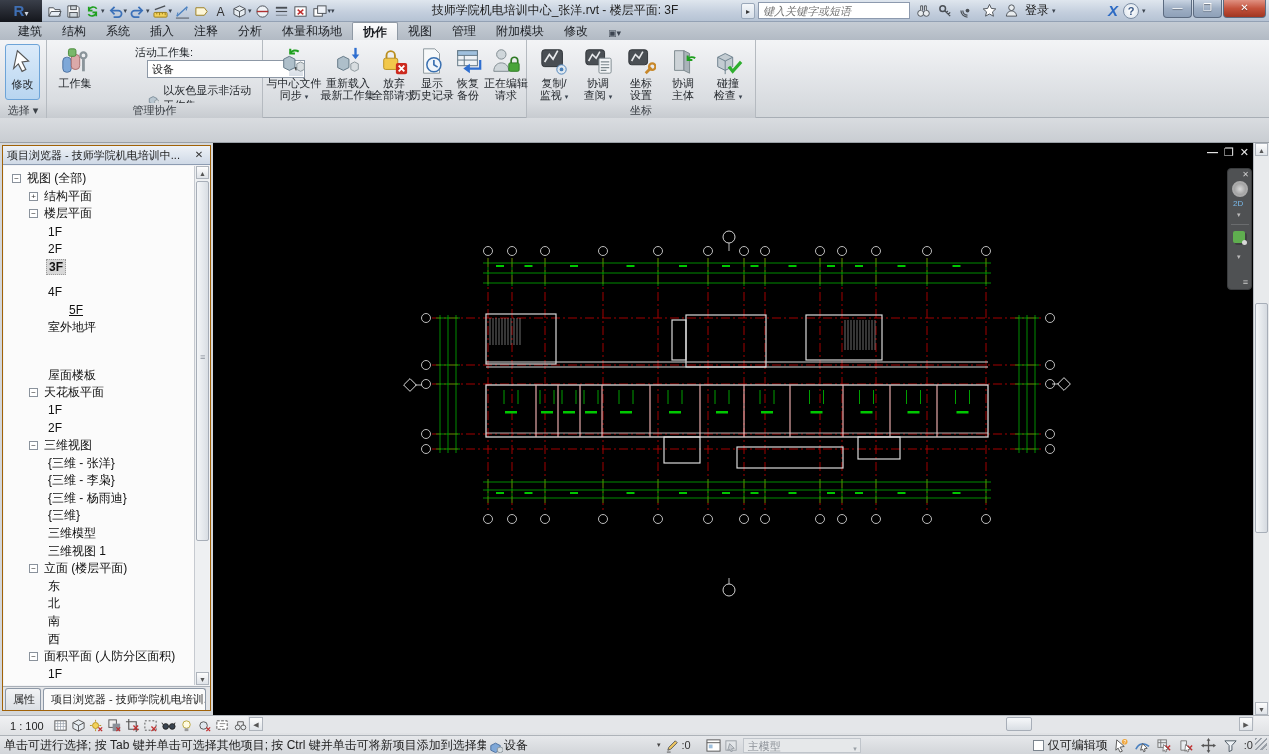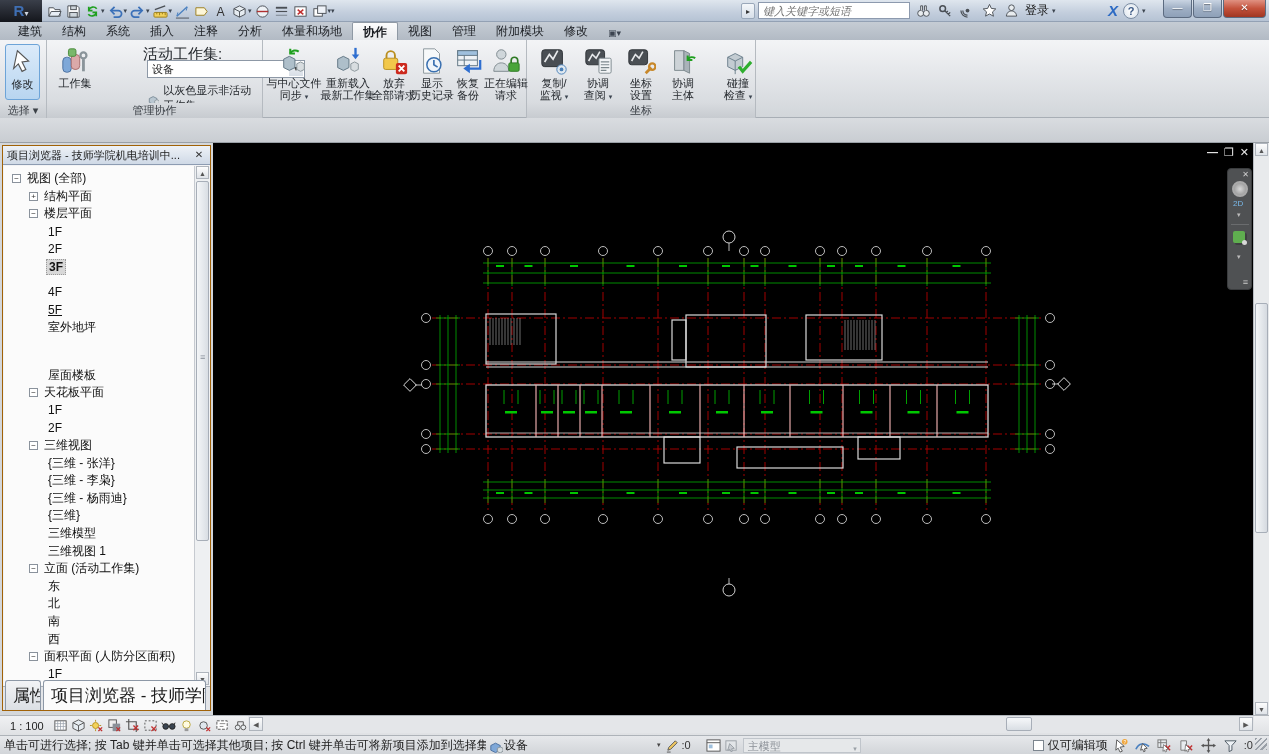--- a/index.html
+++ b/index.html
@@ -45,21 +45,21 @@
   #ribbon { position:absolute; left:0; top:40px; width:1269px; height:78px; background:linear-gradient(#f3f4f6,#dcdfe3 70%,#d2d6da); border-bottom:1px solid #a8aeb5; }
   .panel { position:absolute; top:0; height:78px; border-right:1px solid #b5bac0; }
   .panel-label { position:absolute; left:0; bottom:0; width:100%; height:15px; text-align:center; font-size:11px; color:#3c4147;
     background:linear-gradient(#d8dbdf,#c7cbd0); line-height:15px; }
   .bigbtn { position:absolute; top:3px; display:flex; flex-direction:column; align-items:center; font-size:11px; line-height:12px;
     color:#24282d; text-align:center; border:1px solid transparent; border-radius:3px; padding-top:2px; }
   .bigbtn svg { width:30px; height:30px; margin-bottom:1px; }
   .bigbtn .l2 { white-space:nowrap; }
   .dd-mini { font-size:7px; color:#3c4450; }
   #modify-btn { left:5px; top:4px; width:35px; height:56px; background:linear-gradient(#dcebfa,#b8d5f0); border:1px solid #6da4d8; }
-  #ws-area-label { position:absolute; left:96px; top:5px; font-size:15px; color:#24282d; }
+  #ws-area-label { position:absolute; left:88px; top:5px; font-size:11px; color:#24282d; }
   #ws-combo { position:absolute; left:100px; top:20px; width:158px; height:18px; background:#fff; border:1px solid #8d98a6; font-size:11px; line-height:16px; padding-left:4px; }
   #ws-combo .dd { position:absolute; right:1px; top:1px; width:14px; height:14px; font-size:8px; text-align:center; line-height:14px; color:#444; background:linear-gradient(#f2f5f8,#d8dee6); }
   #gray-inactive { position:absolute; left:100px; top:43px; display:flex; align-items:center; gap:4px; font-size:11px; color:#24282d; }
   #gray-inactive svg { width:15px; height:15px; }
 
   
   #gapband { position:absolute; left:0; top:118px; width:1269px; height:25px; background:linear-gradient(#d9dce0,#c9cdd2); border-bottom:1px solid #9aa0a6; }
 
   
   #browser { position:absolute; left:2px; top:145px; width:209px; height:566px; background:#f2f3f5; border:1px solid #a16207; }
@@ -70,21 +70,21 @@
   #tree { position:absolute; left:1px; top:20px; right:16px; bottom:25px; background:#fbfbfb; overflow:hidden; padding-top:4px; }
   .trow { height:17.6px; display:flex; align-items:center; white-space:nowrap; font-size:12px; color:#111; }
   .exp { width:9px; height:9px; border:1px solid #8a929c; background:#fff; font-size:8px; line-height:7px; text-align:center; color:#333; margin-right:4px; flex:none; }
   .tlabel { padding:0 2px; }
   .trow.sel .tlabel { background:#d8d8d8; border:1px dotted #9a9a9a; font-weight:bold; }
   #tree-scroll { position:absolute; right:1px; top:20px; width:15px; bottom:25px; background:#eef0f2; border-left:1px solid #c6cad0; }
   .scr-arrow { position:absolute; left:1px; width:13px; height:13px; font-size:7px; text-align:center; line-height:13px; color:#555; background:linear-gradient(#fdfdfd,#dfe3e8); border:1px solid #aeb4bc; }
   #tree-thumb { position:absolute; left:1px; top:15px; width:13px; height:360px; background:linear-gradient(90deg,#f4f6f8,#d9dee4); border:1px solid #a7aeb8; border-radius:2px; }
   #tree-thumb:after { content:"≡"; position:absolute; left:3px; top:170px; color:#8a929c; font-size:9px; }
   #browser-tabs { position:absolute; left:0; bottom:0; width:100%; height:24px; background:#e3e5e8; border-top:1px solid #aab0b8; display:flex; align-items:flex-end; padding:0 2px; }
-  .btab { font-size:17px; padding:3px 7px; border:1px solid #8d98a6; border-bottom:none; background:linear-gradient(#f2f3f5,#dbdfe4); border-radius:3px 3px 0 0; margin-right:2px; white-space:nowrap; overflow:hidden; }
+  .btab { font-size:11px; padding:3px 7px; border:1px solid #8d98a6; border-bottom:none; background:linear-gradient(#f2f3f5,#dbdfe4); border-radius:3px 3px 0 0; margin-right:2px; white-space:nowrap; overflow:hidden; }
   .btab.active { background:#fbfbfb; max-width:168px; }
 
   
   #canvas { position:absolute; left:213px; top:143px; width:1040px; height:572px; background:#000; }
   #canvas svg { position:absolute; left:0; top:0; }
   #viewctl { position:absolute; right:4px; top:3px; color:#e8e8e8; font-size:11px; letter-spacing:6px; font-weight:bold; }
   #navbar { position:absolute; left:1014px; top:25px; width:25px; height:122px; background:rgba(82,84,86,.96); border:1px solid #3a3c3e; border-radius:4px; }
   #navbar .nx { position:absolute; right:2px; top:1px; color:#cfcfcf; font-size:8px; }
   #nav-wheel { position:absolute; left:4px; top:12px; width:16px; height:16px; border-radius:50%; background:radial-gradient(#d8d8d8,#8a8a8a); border:2px solid #aaa; }
   #nav-2d { position:absolute; left:5px; top:30px; color:#79b8e8; font-size:8px; }
@@ -217,20 +217,21 @@
         </span>
       <span class="qat-ic">
           <svg viewBox="0 0 16 16">
             <rect x="2" y="5" width="9" height="8" fill="#fff" stroke="#4a4f55"></rect>
             <rect x="6" y="2" width="9" height="8" fill="#eef2f8" stroke="#4a4f55"></rect>
           </svg>
         </span>
       <span class="qat-dd">▾</span>
       <span class="qat-dd">▾</span>
     </div>
+    <div id="win-title">技师学院机电培训中心_张洋.rvt - 楼层平面: 3F</div>
     <div id="qat-expand">▸</div>
     <input id="search-box" placeholder="键入关键字或短语" style="">
     <div class="ic-row" style="left:915px">
       <span class="tb-ic">
           <svg viewBox="0 0 16 16">
             <circle cx="5" cy="11" r="3.2" fill="#e8ecef" stroke="#4a4f55"></circle>
             <circle cx="11" cy="11" r="3.2" fill="#e8ecef" stroke="#4a4f55"></circle>
             <path d="M5 8V3h2v5M11 8V3H9v5" fill="#e8ecef" stroke="#4a4f55"></path>
           </svg>
         </span>
@@ -443,21 +444,21 @@
             <g>
               <path d="M7 5h10v21H7z" fill="#cdd3d7" stroke="#7c878d"></path>
               <path d="M17 5l6 3v21l-6-3z" fill="#aab3b9" stroke="#7c878d"></path>
               <path d="M29 13a6 6 0 0 0-8 1" fill="none" stroke="#1fa01f" stroke-width="2.2"></path>
               <path d="M21 10v5h5" fill="none" stroke="#1fa01f" stroke-width="2.2"></path>
             </g>
           </svg>
           <span class="l2">协调</span>
           <span class="l2">主体</span>
         </div>
-        <div class="bigbtn" style="left: 190px; width: 42px;">
+        <div class="bigbtn" style="left: 180px; width: 42px;">
           <svg viewBox="0 0 32 32">
             <g>
               <path d="M5 12l8-4 8 4v10l-8 4-8-4z" fill="#c3ccd2" stroke="#6c7f8c"></path>
               <path d="M5 12l8 4 8-4M13 16v14" fill="none" stroke="#6c7f8c"></path>
               <path d="M17 22l4 5 9-10" fill="none" stroke="#2fae2f" stroke-width="3.4"></path>
             </g>
           </svg>
           <span class="l2">碰撞</span>
           <span class="l2">检查 <span class="dd-mini">▾</span></span>
         </div>
@@ -491,21 +492,21 @@
         </div>
         <div class="trow" style="padding-left: 42px;">
           <span class="tlabel">2F</span>
         </div>
         <div class="trow sel" style="padding-left: 42px;">
           <span class="tlabel">3F</span>
         </div>
         <div class="trow" style="padding-left: 42px; margin-top: 8px;">
           <span class="tlabel">4F</span>
         </div>
-        <div class="trow" style="padding-left: 42px; text-decoration: underline;">
+        <div class="trow" style="padding-left: 63px; text-decoration: underline;">
           <span class="tlabel">5F</span>
         </div>
         <div class="trow" style="padding-left: 42px;">
           <span class="tlabel">室外地坪</span>
         </div>
         <div class="trow" style="padding-left: 42px; margin-top: 30px;">
           <span class="tlabel">屋面楼板</span>
         </div>
         <div class="trow" style="padding-left: 25px;">
           <span class="exp">−</span>
@@ -534,21 +535,21 @@
           <span class="tlabel">{三维}</span>
         </div>
         <div class="trow" style="padding-left: 42px;">
           <span class="tlabel">三维模型</span>
         </div>
         <div class="trow" style="padding-left: 42px;">
           <span class="tlabel">三维视图 1</span>
         </div>
         <div class="trow" style="padding-left: 25px;">
           <span class="exp">−</span>
-          <span class="tlabel">立面 (活动工作集)</span>
+          <span class="tlabel">立面 (楼层平面)</span>
         </div>
         <div class="trow" style="padding-left: 42px;">
           <span class="tlabel">东</span>
         </div>
         <div class="trow" style="padding-left: 42px;">
           <span class="tlabel">北</span>
         </div>
         <div class="trow" style="padding-left: 42px;">
           <span class="tlabel">南</span>
         </div>

